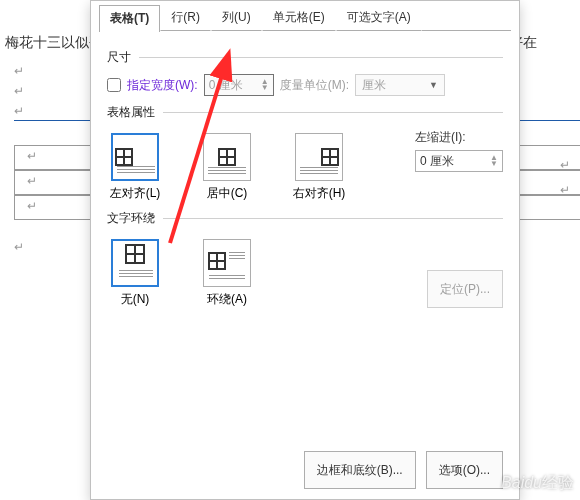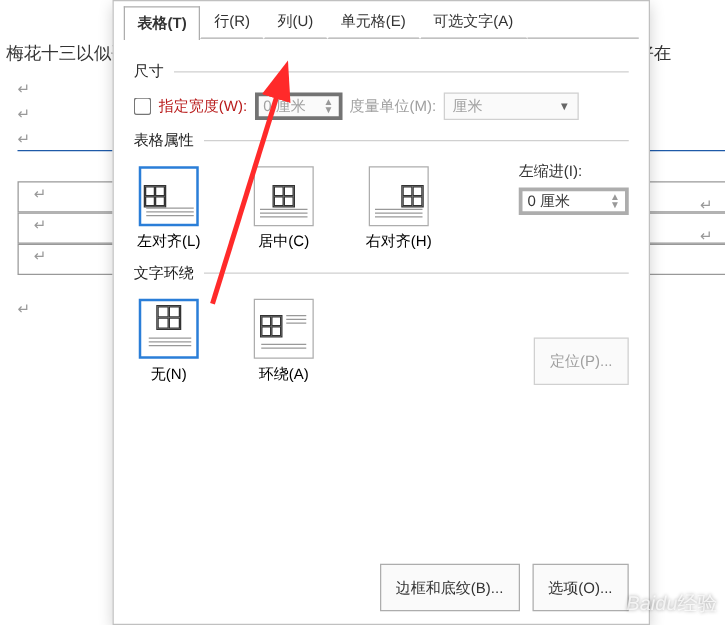--- a/index.html
+++ b/index.html
@@ -26,21 +26,21 @@
   .tabs .tab:not(.active) { border-bottom: 1px solid #adadad; }
 
   .body { padding: 10px 16px; }
 
   fieldset { border: none; border-top: 1px solid #d0d0d0; margin-top: 8px; padding-top: 8px; }
   legend { font-size: 12px; padding-right: 8px; color: #222; }
 
   .row { display: flex; align-items: center; gap: 6px; font-size: 12px; color: #888; }
   .row .dis { color: #a0a0a0; }
   input[type=checkbox] { width: 14px; height: 14px; }
-  .spin { display: inline-flex; align-items: center; border: 3px solid #737373; background: #fafafa; height: 22px; width: 70px; padding: 0 4px; justify-content: space-between; color: #a0a0a0; font-size: 12px;}
+  .spin { display: inline-flex; align-items: center; border: 1px solid #737373; background: #fafafa; height: 22px; width: 70px; padding: 0 4px; justify-content: space-between; color: #a0a0a0; font-size: 12px;}
   .spin .arrows { font-size: 8px; line-height: 6px; color: #999; display: flex; flex-direction: column; }
   .select { display: inline-flex; align-items: center; justify-content: space-between; border: 1px solid #d0d0d0; background: #fafafa; height: 22px; padding: 0 6px; font-size: 12px; color: #a0a0a0; }
   .select .chev { font-size: 9px; color: #666; }
 
   .opts { display: flex; gap: 36px; margin-top: 4px; }
   .opt { width: 56px; text-align: center; font-size: 12px; }
   .opt .thumb {
     width: 48px; height: 48px; border: 1px solid #adadad; margin: 0 auto 4px auto;
     display: flex; align-items: center; justify-content: center; position: relative;
   }
@@ -99,27 +99,27 @@
     <div class="tab">单元格(E)</div>
     <div class="tab">可选文字(A)</div>
     <div class="tab-sep"></div>
   </div>
 
   <div class="body">
     <fieldset>
       <legend>尺寸</legend>
       <div class="row">
         <input type="checkbox" style="">
-        <span style="color:#b91c1c">指定宽度(W):</span>
+        <span style="color:#6d28d9">指定宽度(W):</span>
         <span class="spin">
           <span>0 厘米</span>
           <span class="arrows">▲<br>▼</span>
         </span>
         <span class="dis">度量单位(M):</span>
-        <span class="select" style="width:108px">
+        <span class="select" style="width:90px">
           <span>厘米</span>
           <span class="chev">▼</span>
         </span>
       </div>
     </fieldset>
 
     <fieldset>
       <legend>表格属性</legend>
       <div style="display:flex; align-items:flex-start">
         <div class="opts">

